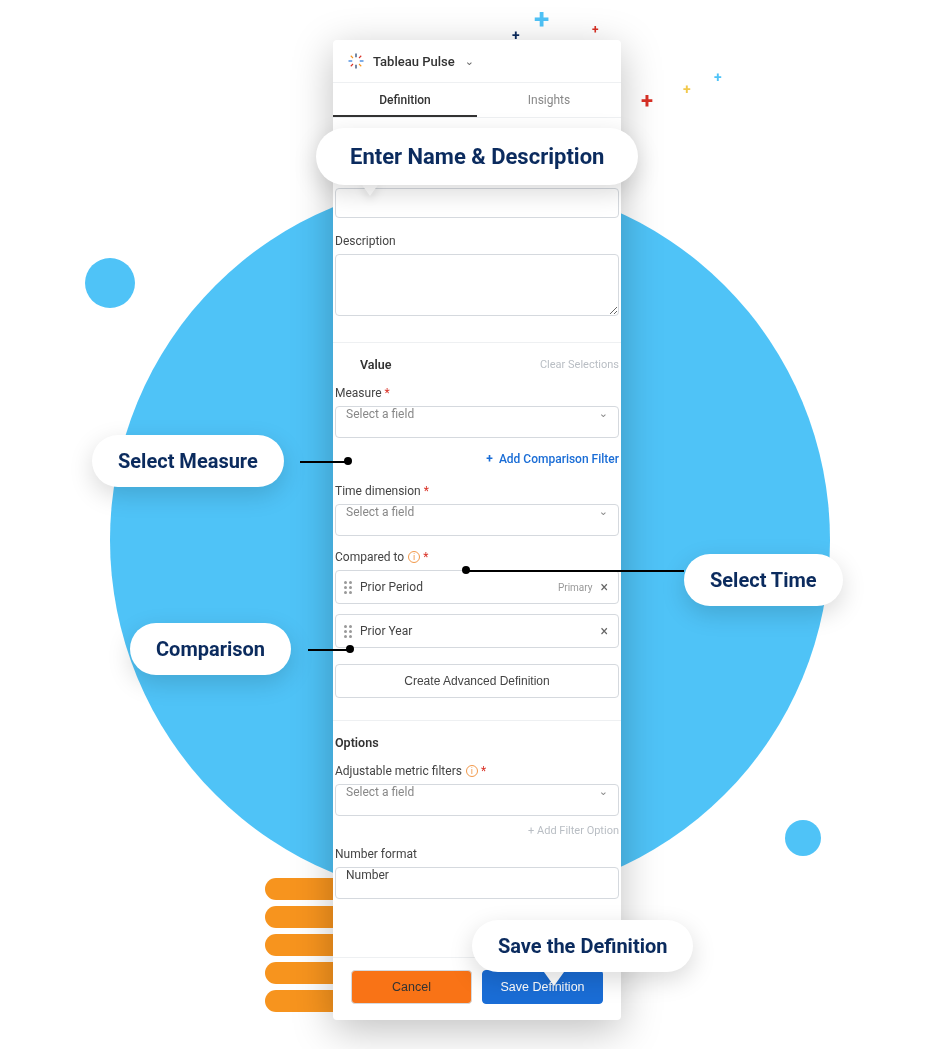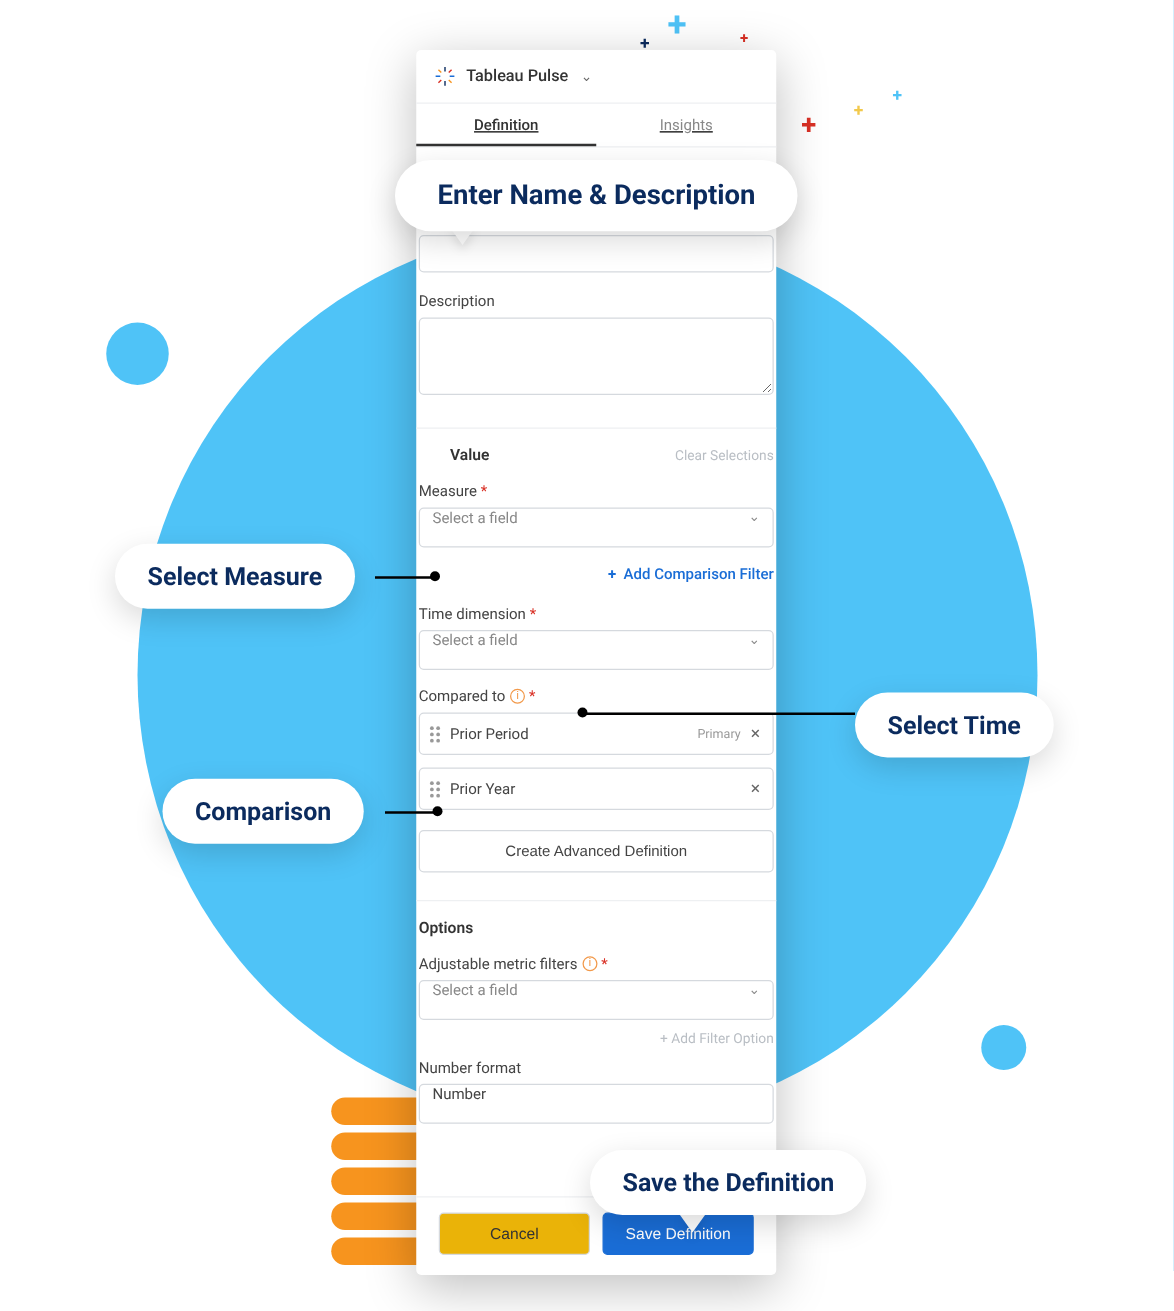--- a/index.html
+++ b/index.html
@@ -90,21 +90,20 @@
     font-weight: 500;
   }
   .chev {
     margin-left: 10px;
     color: #666;
     font-size: 11px;
   }
   .tabs {
     display: flex;
     border-bottom: 1px solid #eef0f2;
-    text-decoration: underline;
   }
   .tab {
     flex: 1;
     text-align: center;
     padding: 10px 0 8px;
     font-size: 12px;
     color: #888;
     cursor: pointer;
   }
   .tab.active {
@@ -252,21 +251,21 @@
     border-top: 1px solid #eef0f2;
   }
   .btn {
     flex: 1;
     height: 34px;
     border-radius: 4px;
     font-size: 12.5px;
     font-weight: 500;
     cursor: pointer;
     border: 1px solid #d5d9de;
-    background: #eab308;
+    background: #f97316;
     color: #333;
   }
   .btn.primary {
     background: #1a6dd6;
     border-color: #1a6dd6;
     color: #fff;
   }
   
   .callout {
     position: absolute;

